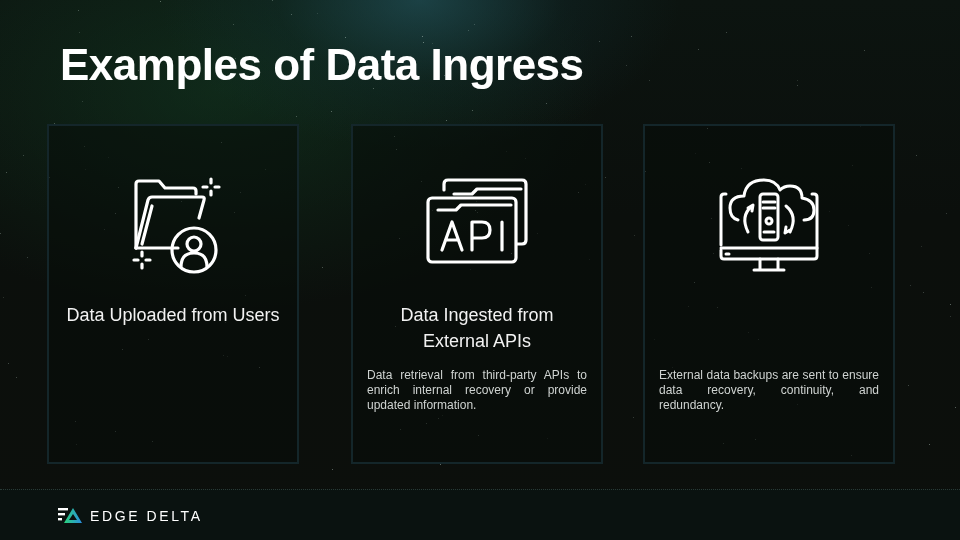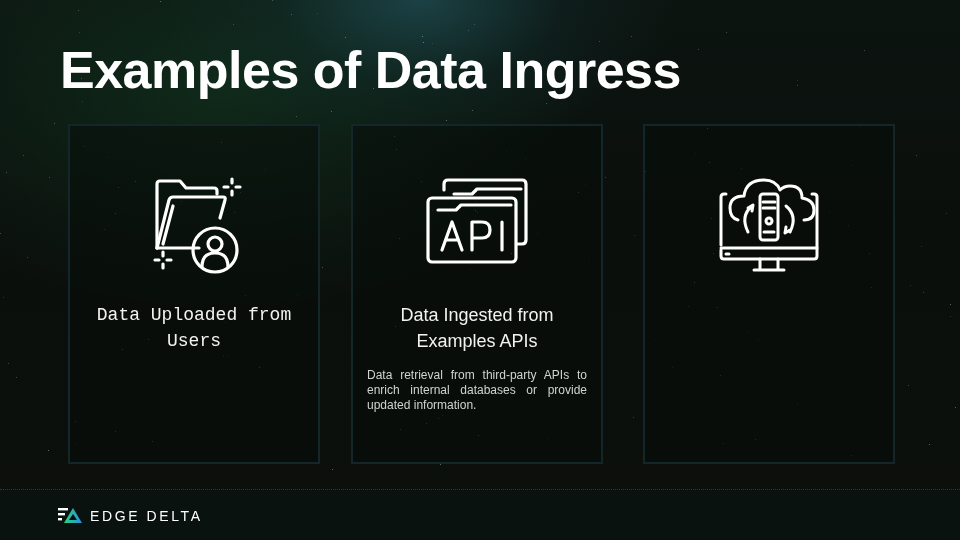--- a/index.html
+++ b/index.html
@@ -13,21 +13,21 @@
     position:absolute; inset:0;
     background:
       radial-gradient(ellipse 260px 150px at 420px 0px, rgba(35,85,95,0.65), rgba(20,55,60,0.25) 55%, transparent 100%),
       radial-gradient(ellipse 380px 220px at 220px 90px, rgba(20,70,40,0.45), transparent 100%),
       linear-gradient(180deg, #0c1410 0%, #0b0f0c 40%, #0c0f0c 100%);
   }
   .stars { position:absolute; inset:0; pointer-events:none; }
   .star { position:absolute; width:1px; height:1px; background:rgba(200,220,210,0.55); }
   .title {
     position:absolute; left:60px; top:40px; margin:0;
-    font-size:52px; font-weight:700; letter-spacing:-0.5px; color:#fff;
+    font-size:44px; font-weight:700; letter-spacing:-0.5px; color:#fff;
   }
   .card {
     position:absolute; top:124px; width:252px; height:340px;
     border:2px solid #14262a; box-sizing:border-box;
     background:rgba(8,12,10,0.55);
   }
   .card .icon { position:absolute; left:50%; transform:translateX(-50%); top:38px; width:110px; height:110px; }
   .card h2 {
     position:absolute; left:14px; right:14px; top:176px; margin:0;
     text-align:center; font-size:18px; font-weight:400; line-height:26px; color:#f2f2f2;
@@ -186,21 +186,21 @@
     <div class="star" style="left: 726px; top: 32px; opacity: 0.49;"></div>
     <div class="star" style="left: 272px; top: 0px; opacity: 0.52;"></div>
     <div class="star" style="left: 695px; top: 153px; opacity: 0.27;"></div>
     <div class="star" style="left: 477px; top: 212px; opacity: 0.58;"></div>
     <div class="star" style="left: 16px; top: 377px; opacity: 0.51;"></div>
     <div class="star" style="left: 672px; top: 367px; opacity: 0.3;"></div>
   </div>
 
 <h1 class="title">Examples of Data Ingress</h1>
 
-<div class="card" style="left:68px;font-family:Liberation Mono, monospace;">
+<div class="card" style="left:47px;">
   <svg class="icon" viewBox="0 0 110 110" fill="none" stroke="#fff" stroke-width="3.2" stroke-linecap="round" stroke-linejoin="round">
     <path d="M18 84 V20 q0-3 3-3 h20 l6 7 h28 q3 0 3 3 v3"></path>
     <path d="M18 84 L30 36 q1-3 4-3 h50 q3 0 2 3 l-5 18"></path>
     <path d="M24 80 L34 42"></path>
     <path d="M18 84 h42"></path>
     <circle cx="76" cy="86" r="22"></circle>
     <circle cx="76" cy="80" r="7"></circle>
     <path d="M63 103 q0-14 13-14 q13 0 13 14"></path>
     <path d="M93 15 v4 M93 27 v4 M85 23 h4 M97 23 h4"></path>
     <path d="M24 88 v4 M24 100 v4 M16 96 h4 M28 96 h4"></path>
@@ -211,37 +211,38 @@
 <div class="card" style="left:351px;">
   <svg class="icon" viewBox="0 0 110 110" fill="none" stroke="#fff" stroke-width="3.2" stroke-linecap="round" stroke-linejoin="round">
     <path d="M22 26 v-6 q0-4 4-4 h74 q4 0 4 4 v56 q0 4-4 4 h-5"></path>
     <path d="M32 30 h18 l5-5 h44"></path>
     <rect x="6" y="34" width="88" height="64" rx="4"></rect>
     <path d="M16 46 h18 l5-5 h50"></path>
     <path d="M20 86 L30 58 L40 86 M24 76 h12"></path>
     <path d="M50 86 V58 h10 q8 0 8 8 q0 8-8 8 h-10"></path>
     <path d="M80 58 V86"></path>
   </svg>
-  <h2>Data Ingested from Examples APIs</h2>
-  <p>Data retrieval from third-party APIs to enrich internal databases or provide updated information.</p>
+  <h2>Data Ingested from External APIs</h2>
+  <p>Data retrieval from third-party APIs to enrich internal recovery or provide updated information.</p>
 </div>
 
 <div class="card" style="left:643px;">
   <svg class="icon" viewBox="0 0 110 110" fill="none" stroke="#fff" stroke-width="3" stroke-linecap="round" stroke-linejoin="round">
     <path d="M24 56 q-8-2-8-12 q0-12 14-12 q2-16 20-16 q12 0 16 10 q4-4 10-4 q12 0 12 12 q12 2 12 12 q0 10-10 10"></path>
     <path d="M12 30 h-2 q-3 0-3 3 v48 M7 86 v6 q0 3 3 3 h90 q3 0 3-3 V33 q0-3-3-3 h-2"></path>
     <path d="M7 84 h96"></path>
     <path d="M12 90 h3"></path>
     <path d="M46 95 v10 M64 95 v10 M40 106 h30"></path>
     <rect x="46" y="30" width="18" height="46" rx="3"></rect>
     <path d="M49 38 h12 M49 44 h12 M50 68 h10"></path>
     <circle cx="55" cy="57" r="3"></circle>
     <path d="M38 42 q-12 10-4 26 M34 44 l5-3 l-1 6"></path>
     <path d="M72 42 q12 10 4 26 M76 66 l-5 3 l1-6"></path>
   </svg>
+  <p>External data backups are sent to ensure data recovery, continuity, and redundancy.</p>
 </div>
 
 <div class="footer"></div>
 <div class="logo">
   <svg width="24" height="17" viewBox="0 0 24 17">
     <defs>
       <linearGradient id="lg" x1="0" y1="0" x2="1" y2="0">
         <stop offset="0" stop-color="#2bd37a"></stop>
         <stop offset="1" stop-color="#2a8de0"></stop>
       </linearGradient>

